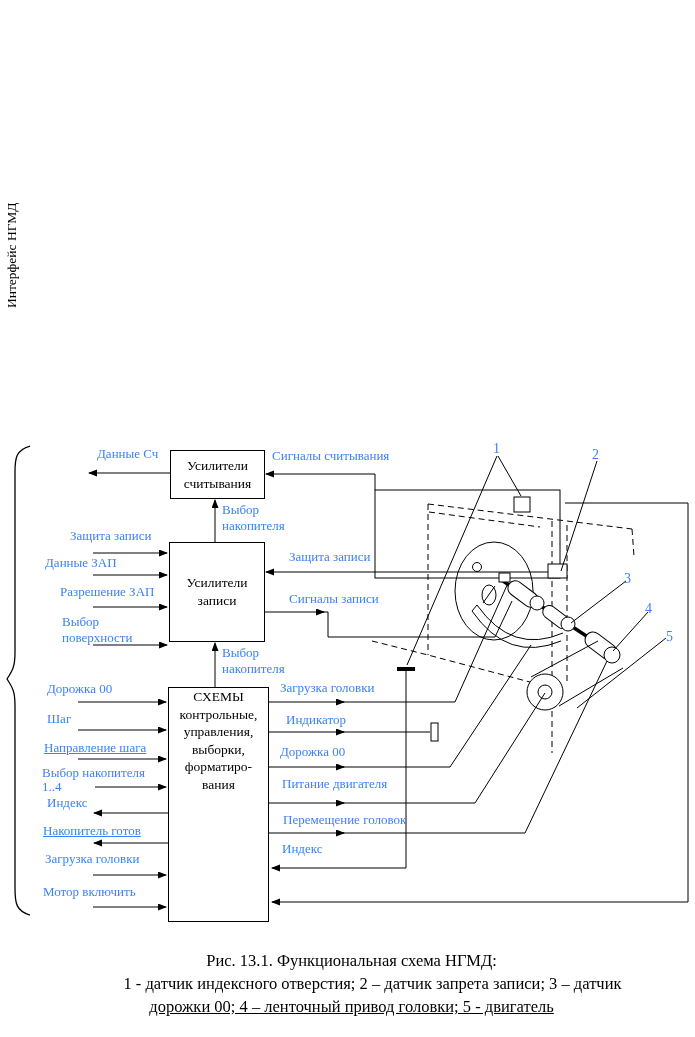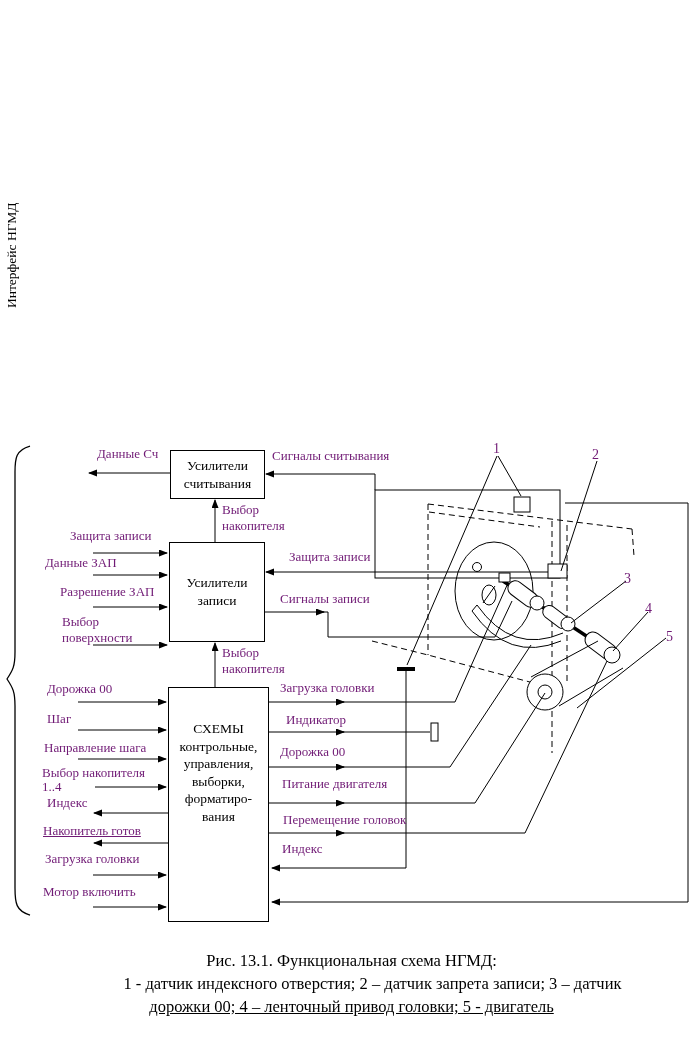--- a/index.html
+++ b/index.html
@@ -1,25 +1,25 @@
 <!DOCTYPE html>
 <html><head>
 <meta charset="utf-8">
 <style>
   html,body{margin:0;padding:0;background:#fff;}
   #page{position:relative;width:695px;height:1037px;background:#fff;overflow:hidden;
         font-family:"Liberation Serif",serif;color:#000;}
   #diagram-svg{position:absolute;left:0;top:0;z-index:1;}
   .lbl{position:absolute;z-index:2;font:13px/1.25 "Liberation Serif",serif;
-       white-space:pre-line;color:#701a75;}
+       white-space:pre-line;color:#3b82f6;}
   .num{font-size:14px;}
   .box{position:absolute;z-index:2;border:1px solid #000;background:#fff;
        display:flex;align-items:center;justify-content:center;text-align:center;
        font:13.5px/1.3 "Liberation Serif",serif;white-space:pre-line;}
-  #box-control{align-items:flex-start;padding-top:32px;box-sizing:border-box;}
+  #box-control{align-items:flex-start;box-sizing:border-box;}
   #side-label{position:absolute;left:4px;top:168px;height:140px;z-index:2;
        writing-mode:vertical-rl;transform:rotate(180deg);
        font:13.5px "Liberation Serif",serif;white-space:nowrap;}
   .caption{position:absolute;left:4px;width:695px;text-align:center;z-index:2;
        font:16.5px/1.35 "Liberation Serif",serif;}
 </style>
 </head>
 <body>
 
 <div id="page">
@@ -134,33 +134,33 @@
 вания</div>
 
   <div class="lbl" style="left:97px;top:446px;">Данные Сч</div>
   <div class="lbl" style="left:70px;top:528px;">Защита записи</div>
   <div class="lbl" style="left:45px;top:555px;">Данные ЗАП</div>
   <div class="lbl" style="left:60px;top:584px;">Разрешение ЗАП</div>
   <div class="lbl" style="left:62px;top:614px;">Выбор
 поверхности</div>
   <div class="lbl" style="left:47px;top:681px;">Дорожка 00</div>
   <div class="lbl" style="left:47px;top:711px;">Шаг</div>
-  <div class="lbl" style="left:44px;top:740px;">Направление шага</div>
+  <div class="lbl" style="left:44px;top:740px;text-decoration:underline;">Направление шага</div>
   <div class="lbl" style="left:42px;top:766px;line-height:1.1;">Выбор накопителя
 1..4</div>
   <div class="lbl" style="left:47px;top:795px;">Индекс</div>
   <div class="lbl" style="left:43px;top:823px;text-decoration:underline;">Накопитель готов</div>
   <div class="lbl" style="left:45px;top:851px;">Загрузка головки</div>
   <div class="lbl" style="left:43px;top:884px;">Мотор включить</div>
 
   <div class="lbl" style="left:272px;top:448px;">Сигналы считывания</div>
   <div class="lbl" style="left:222px;top:502px;">Выбор
 накопителя</div>
   <div class="lbl" style="left:289px;top:549px;">Защита записи</div>
-  <div class="lbl" style="left:280px;top:591px;">Сигналы записи</div>
+  <div class="lbl" style="left:289px;top:591px;">Сигналы записи</div>
   <div class="lbl" style="left:222px;top:645px;">Выбор
 накопителя</div>
 
   <div class="lbl" style="left:280px;top:680px;">Загрузка головки</div>
   <div class="lbl" style="left:286px;top:712px;">Индикатор</div>
   <div class="lbl" style="left:280px;top:744px;">Дорожка 00</div>
   <div class="lbl" style="left:282px;top:776px;">Питание двигателя</div>
   <div class="lbl" style="left:283px;top:812px;">Перемещение головок</div>
   <div class="lbl" style="left:282px;top:841px;">Индекс</div>
 

